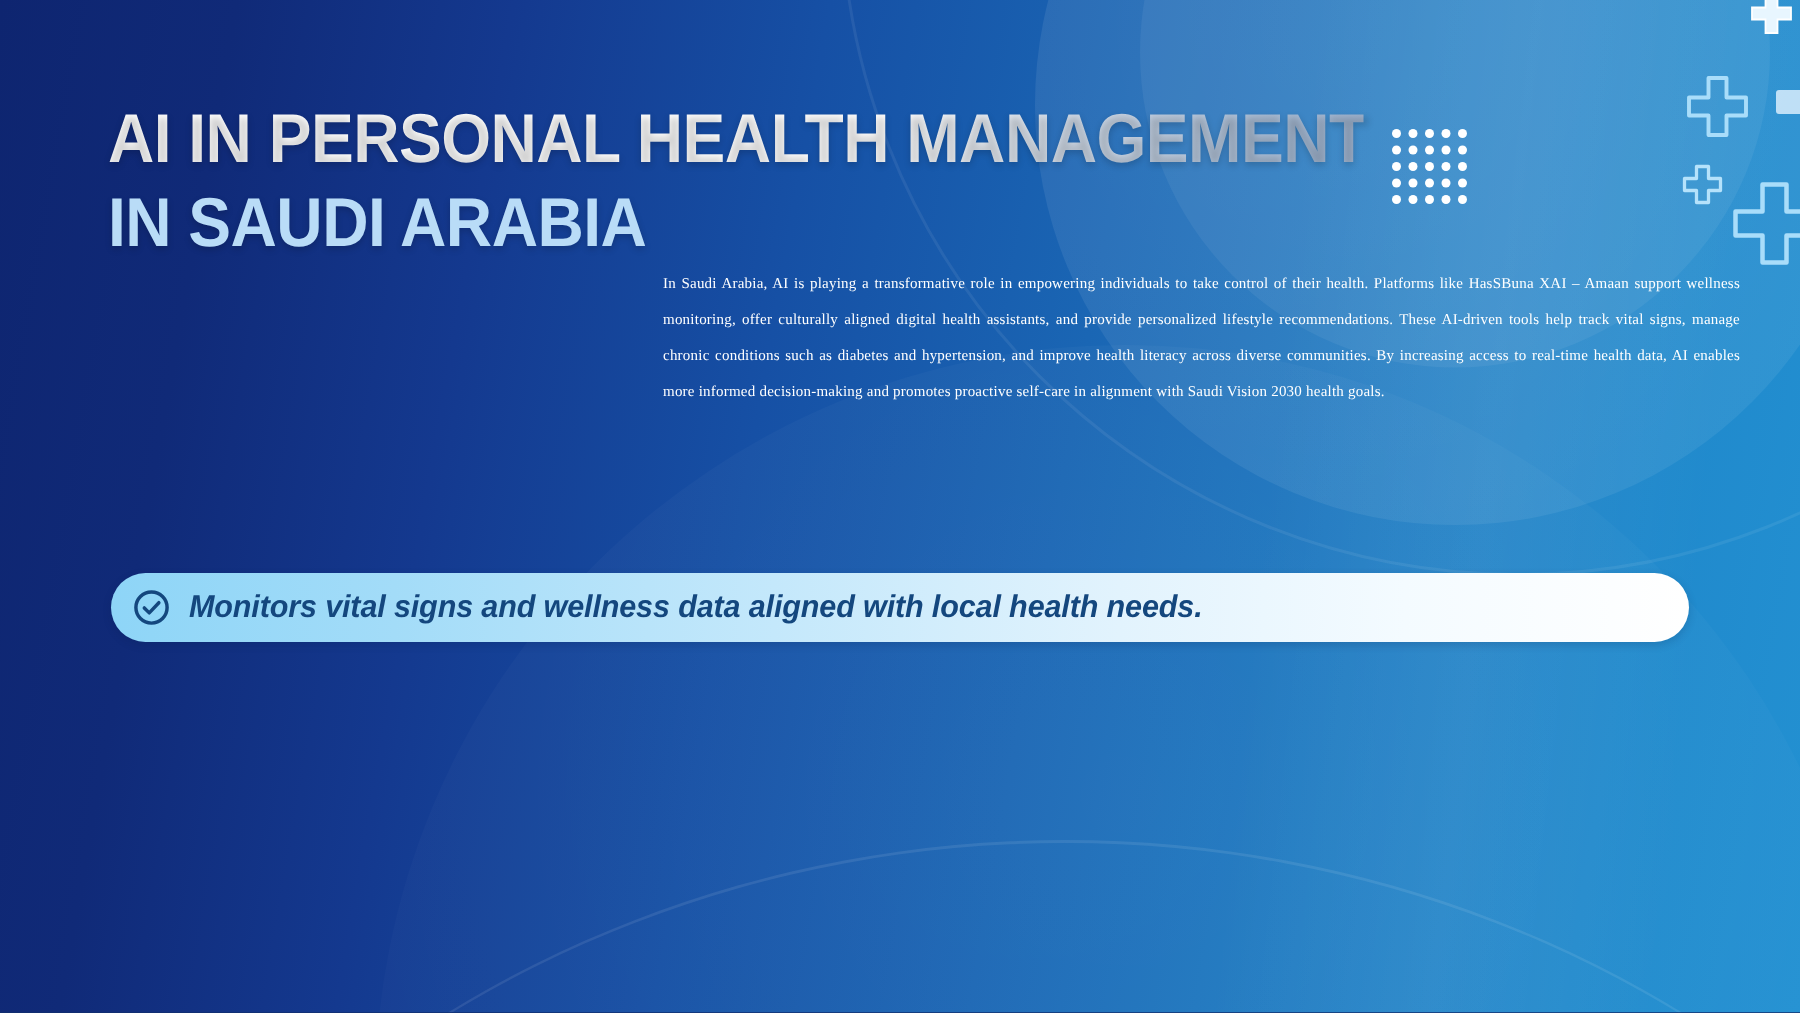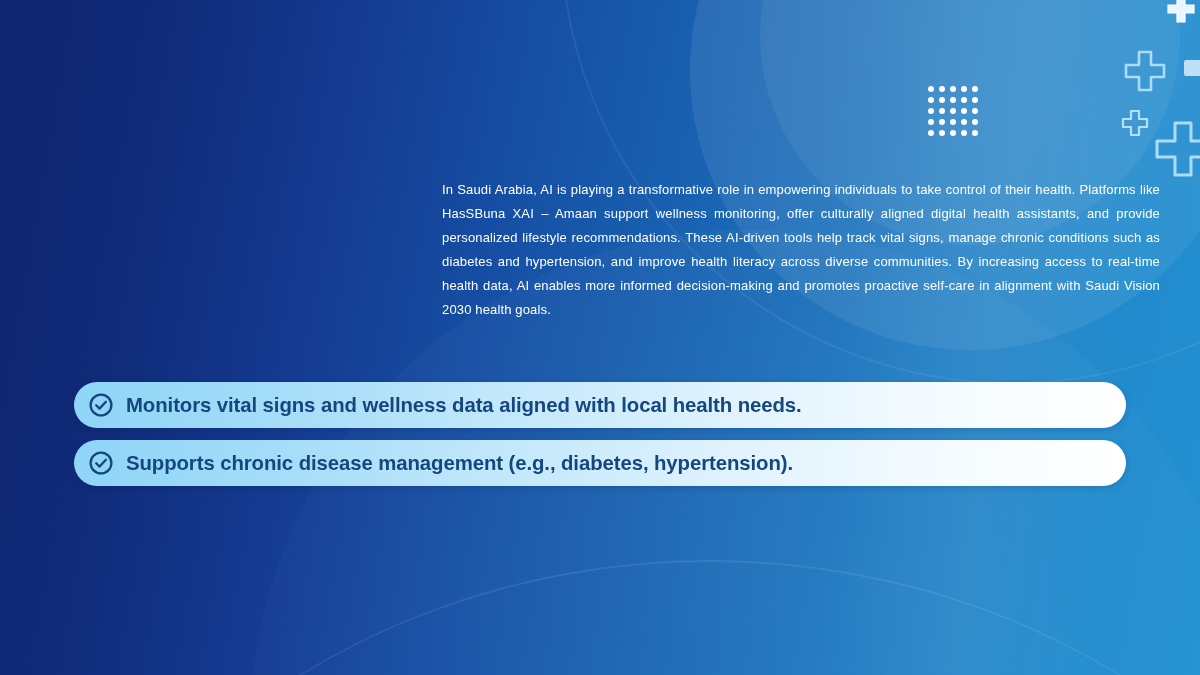--- a/index.html
+++ b/index.html
@@ -123,36 +123,38 @@
   }
 
   
   .body-copy {
     position: absolute;
     left: 442px;
     top: 178px;
     width: 718px;
     margin: 0;
     color: #ffffff;
-    font-size: 13px;
+    font-size: 10px;
     line-height: 24px;
     text-align: justify;
     text-justify: inter-word;
     letter-spacing: 0.15px;
+    font-family: Liberation Serif, serif;
   }
 
   
   .pill-list {
     position: absolute;
     left: 74px;
     top: 382px;
     width: 1052px;
     display: flex;
     flex-direction: column;
     gap: 12px;
+    font-style: italic;
   }
   .pill {
     position: relative;
     height: 46px;
     border-radius: 23px;
     display: flex;
     align-items: center;
     padding-left: 14px;
     background: linear-gradient(90deg,
         #8ed5f7 0%,
@@ -242,37 +244,34 @@
     <svg width="62" height="62" viewBox="0 0 62 62">
       <path d="M23 5 h16 v18 h18 v16 h-18 v18 h-16 v-18 h-18 v-16 h18 z" fill="none" stroke="#a9ddfa" stroke-width="3" stroke-linejoin="round"></path>
     </svg>
   </div>
   <div class="plus" style="left:1184px; top:60px;">
     <svg width="24" height="16" viewBox="0 0 24 16">
       <rect x="0" y="0" width="24" height="16" rx="2" fill="#cfe8fa" opacity="0.9"></rect>
     </svg>
   </div>
 
+  <div class="title-block">
+    <div class="title-line1">AI IN PERSONAL HEALTH MANAGEMENT</div>
+    <div class="title-line2">IN SAUDI ARABIA</div>
+  </div>
 
   <p class="body-copy">In Saudi Arabia, AI is playing a transformative role in empowering individuals to take control of their health. Platforms like HasSBuna XAI – Amaan support wellness monitoring, offer culturally aligned digital health assistants, and provide personalized lifestyle recommendations. These AI-driven tools help track vital signs, manage chronic conditions such as diabetes and hypertension, and improve health literacy across diverse communities. By increasing access to real-time health data, AI enables more informed decision-making and promotes proactive self-care in alignment with Saudi Vision 2030 health goals.</p>
 
   <div class="pill-list">
 
     <div class="pill">
       <svg class="pill-icon" viewBox="0 0 26 26">
         <circle cx="13" cy="13" r="10.4" fill="none" stroke="#14477e" stroke-width="2.3"></circle>
         <path d="M8.2 13.3 l3.3 3.3 l6.4 -6.8" fill="none" stroke="#14477e" stroke-width="2.3" stroke-linecap="round" stroke-linejoin="round"></path>
       </svg>
       <span class="pill-text">Monitors vital signs and wellness data aligned with local health needs.</span>
     </div>
 
 
-    <div class="pill">
-      <svg class="pill-icon" viewBox="0 0 26 26">
-        <circle cx="13" cy="13" r="10.4" fill="none" stroke="#14477e" stroke-width="2.3"></circle>
-        <path d="M8.2 13.3 l3.3 3.3 l6.4 -6.8" fill="none" stroke="#14477e" stroke-width="2.3" stroke-linecap="round" stroke-linejoin="round"></path>
-      </svg>
-      <span class="pill-text">Supports chronic disease management (e.g., diabetes, hypertension).</span>
-    </div>
 
 
   </div>
 </div>
 
 </body></html>

